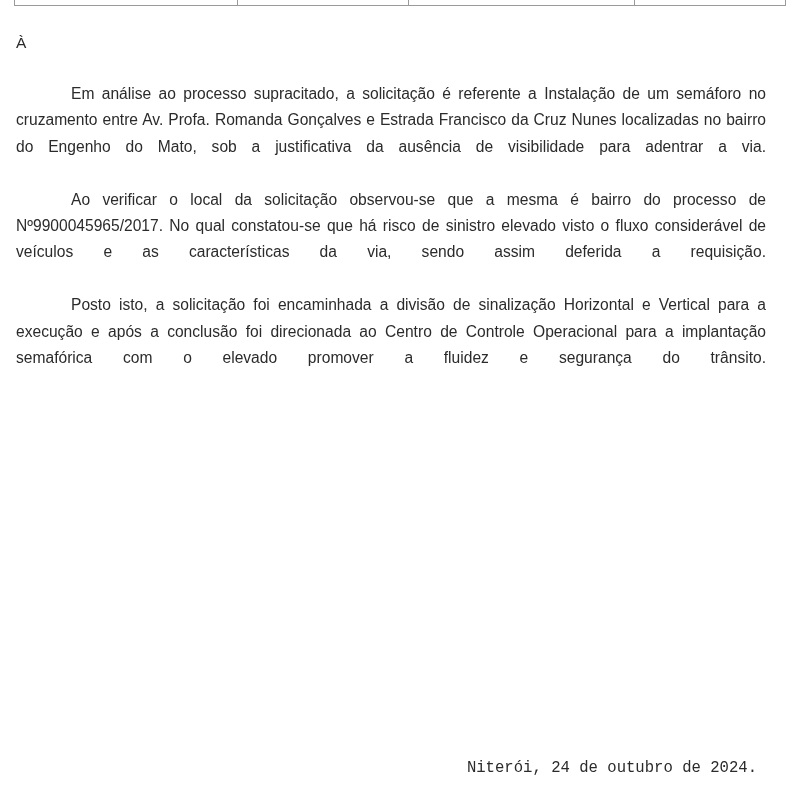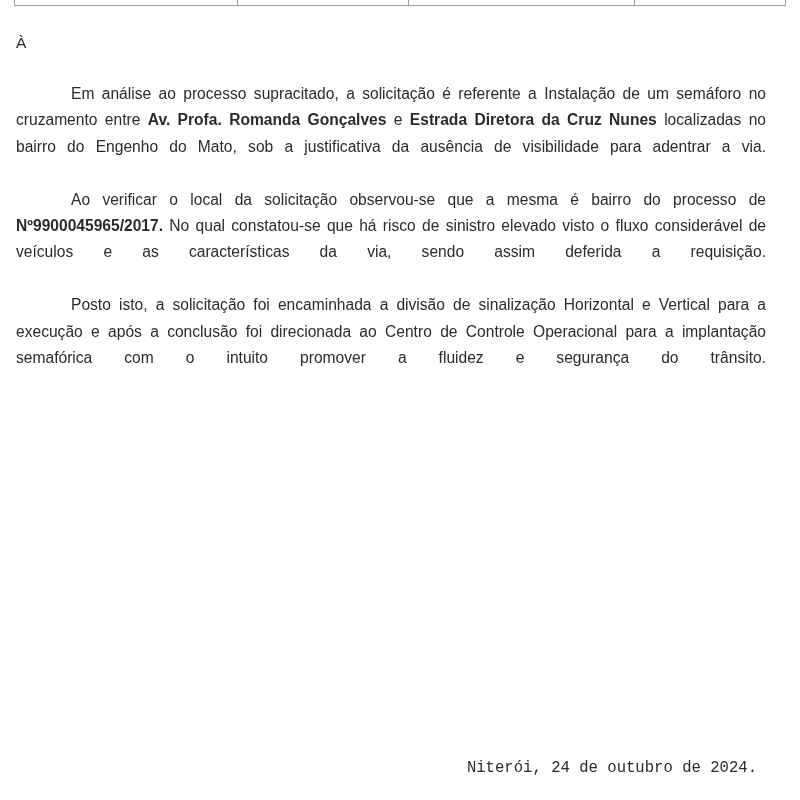--- a/index.html
+++ b/index.html
@@ -66,21 +66,21 @@
     text-justify: inter-word;
   }
   .paragraphs p {
     margin: 0;
     text-indent: 55px;
   }
   .paragraphs p:last-child {
     text-align: justify;
   }
   .paragraphs b {
-    font-weight: bold;
+    font-weight: normal;
   }
 
   
   .paragraphs p::after {
     content: "";
     display: inline-block;
     width: 100%;
   }
 
   .footer-date {
@@ -108,22 +108,22 @@
 </div>
 
 <div class="doc">
 
   <div class="addressee">
     <div>À</div>
   </div>
 
   <div class="paragraphs">
 
-    <p><span>Em análise ao processo supracitado, a solicitação é referente a Instalação de um semáforo no cruzamento entre </span><b>Av. Profa. Romanda Gonçalves</b><span> e </span><b>Estrada Diretora da Cruz Nunes</b><span> localizadas no bairro do Engenho do Mato, sob a justificativa da ausência de visibilidade para adentrar a via.</span></p>
+    <p><span>Em análise ao processo supracitado, a solicitação é referente a Instalação de um semáforo no cruzamento entre </span><b>Av. Profa. Romanda Gonçalves</b><span> e </span><b>Estrada Francisco da Cruz Nunes</b><span> localizadas no bairro do Engenho do Mato, sob a justificativa da ausência de visibilidade para adentrar a via.</span></p>
 
     <p><span>Ao verificar o local da solicitação observou-se que a mesma é bairro do processo de </span><b>Nº9900045965/2017.</b><span> No qual constatou-se que há risco de sinistro elevado visto o fluxo considerável de veículos e as características da via, sendo assim deferida a requisição.</span></p>
 
-    <p>Posto isto, a solicitação foi encaminhada a divisão de sinalização Horizontal e Vertical para a execução e após a conclusão foi direcionada ao Centro de Controle Operacional para a implantação semafórica com o intuito promover a fluidez e segurança do trânsito.</p>
+    <p>Posto isto, a solicitação foi encaminhada a divisão de sinalização Horizontal e Vertical para a execução e após a conclusão foi direcionada ao Centro de Controle Operacional para a implantação semafórica com o elevado promover a fluidez e segurança do trânsito.</p>
 
   </div>
 </div>
 
 <div class="footer-date">Niterói, 24 de outubro de 2024.</div>
 
 </body></html>

